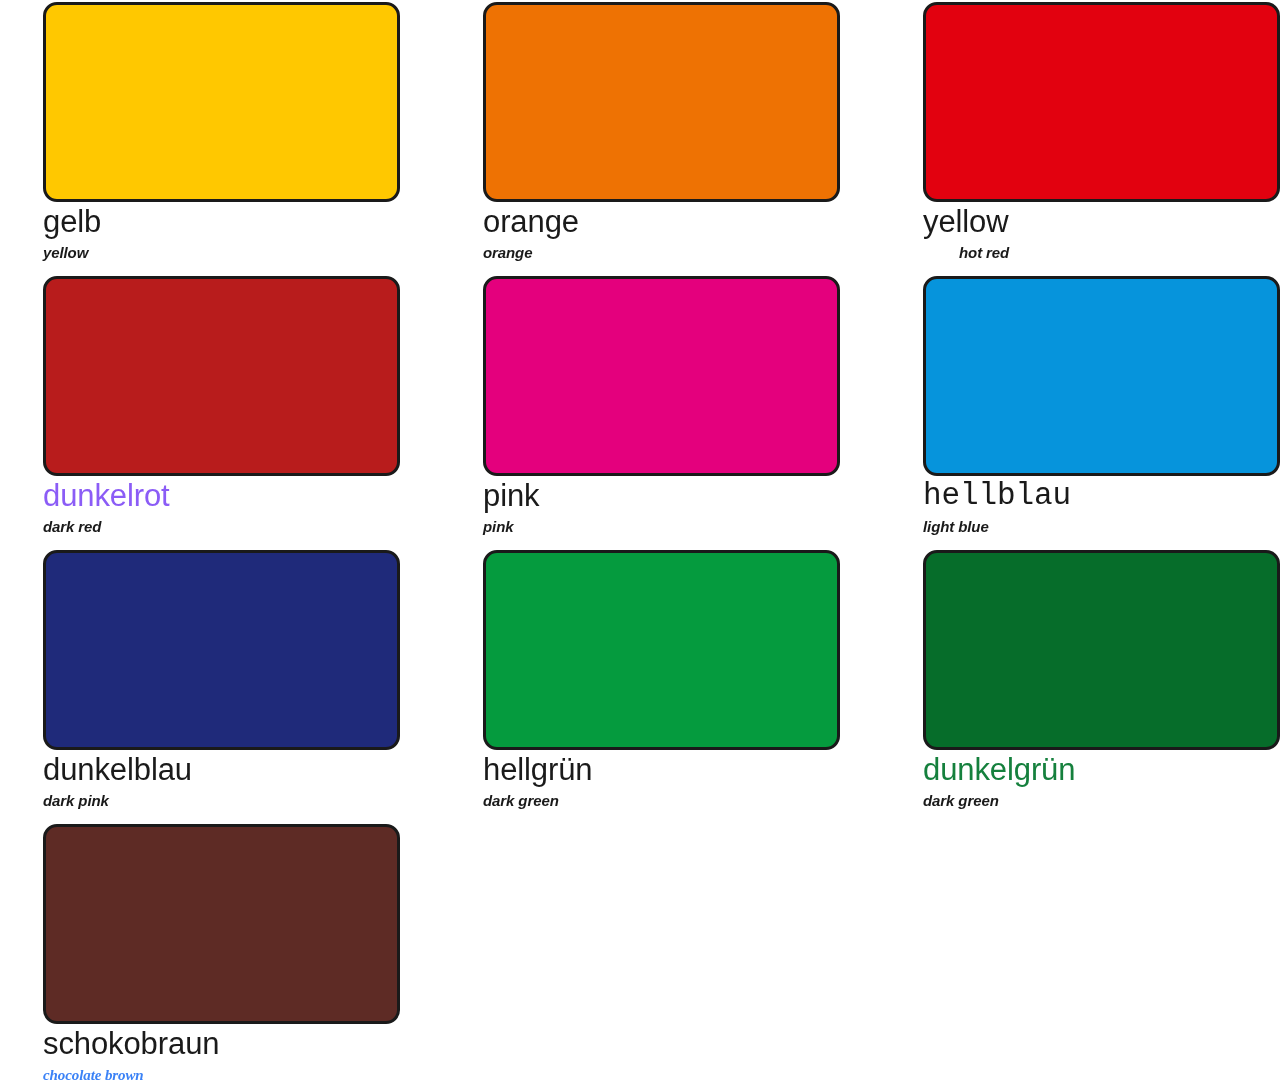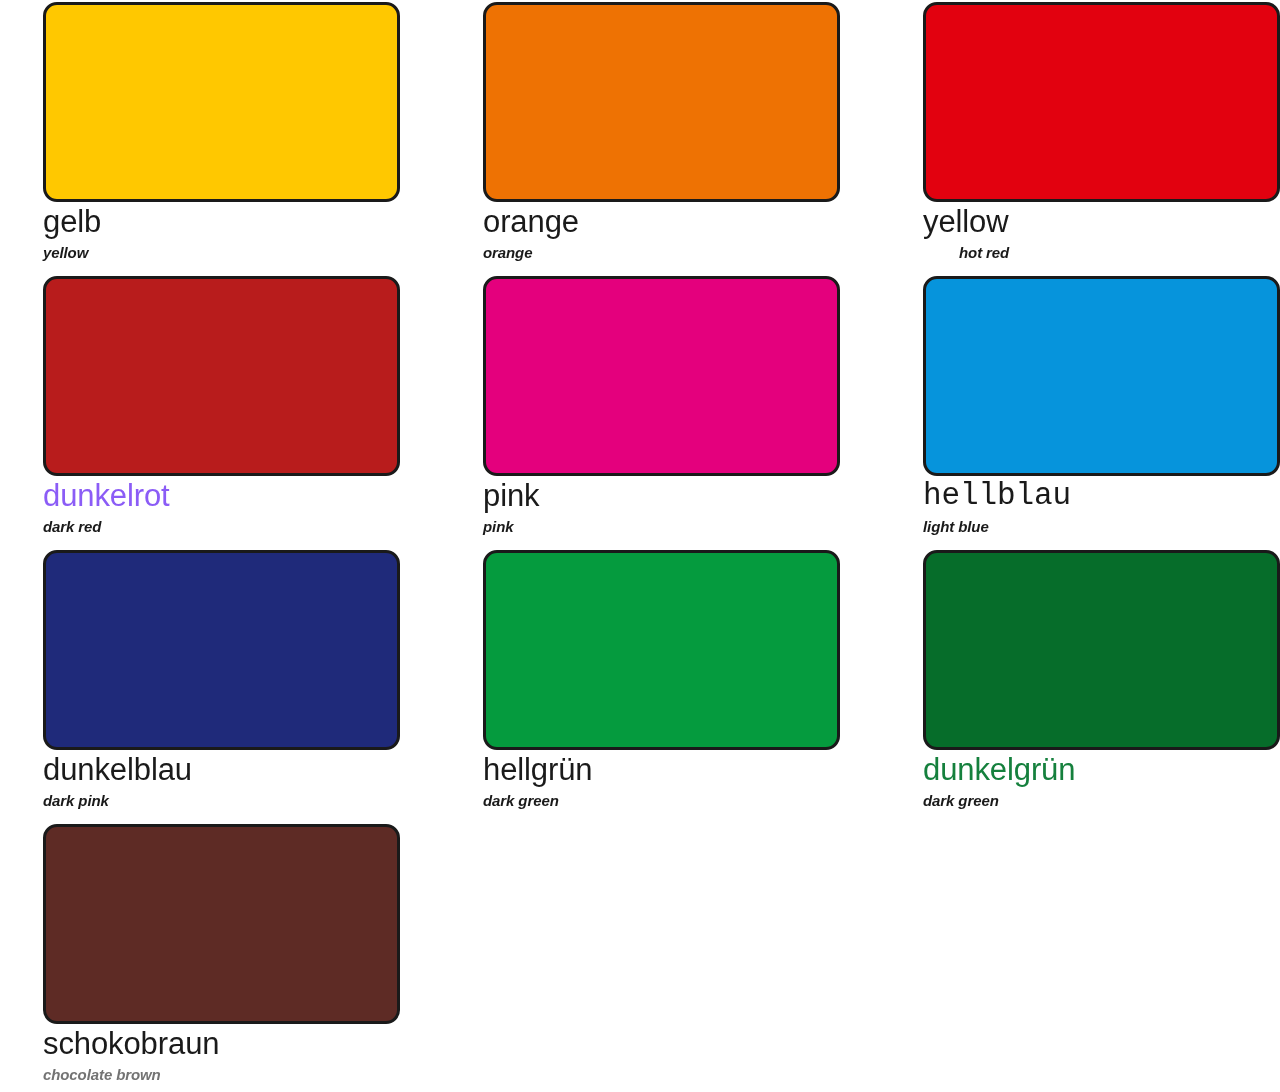--- a/index.html
+++ b/index.html
@@ -142,21 +142,21 @@
       <div class="swatch-labels">
         <div class="label-de" style="color: #15803d;">dunkelgrün</div>
         <div class="label-en" style="color: rgb(26, 26, 26);">dark green</div>
       </div>
     </div>
 
     <div class="swatch-cell col-1">
       <div class="swatch-chip" style="background-color: rgb(94, 43, 37); border-color: rgb(26, 26, 26);"></div>
       <div class="swatch-labels">
         <div class="label-de" style="color: rgb(26, 26, 26);">schokobraun</div>
-        <div class="label-en" style="color: #737373;">chocolate brown</div>
+        <div class="label-en" style="color: #3b82f6; font-family: Liberation Serif, serif;">chocolate brown</div>
       </div>
     </div>
 
     <div class="swatch-cell col-2 empty">
       
     </div>
 
     <div class="swatch-cell col-3 empty">
       
     </div>

